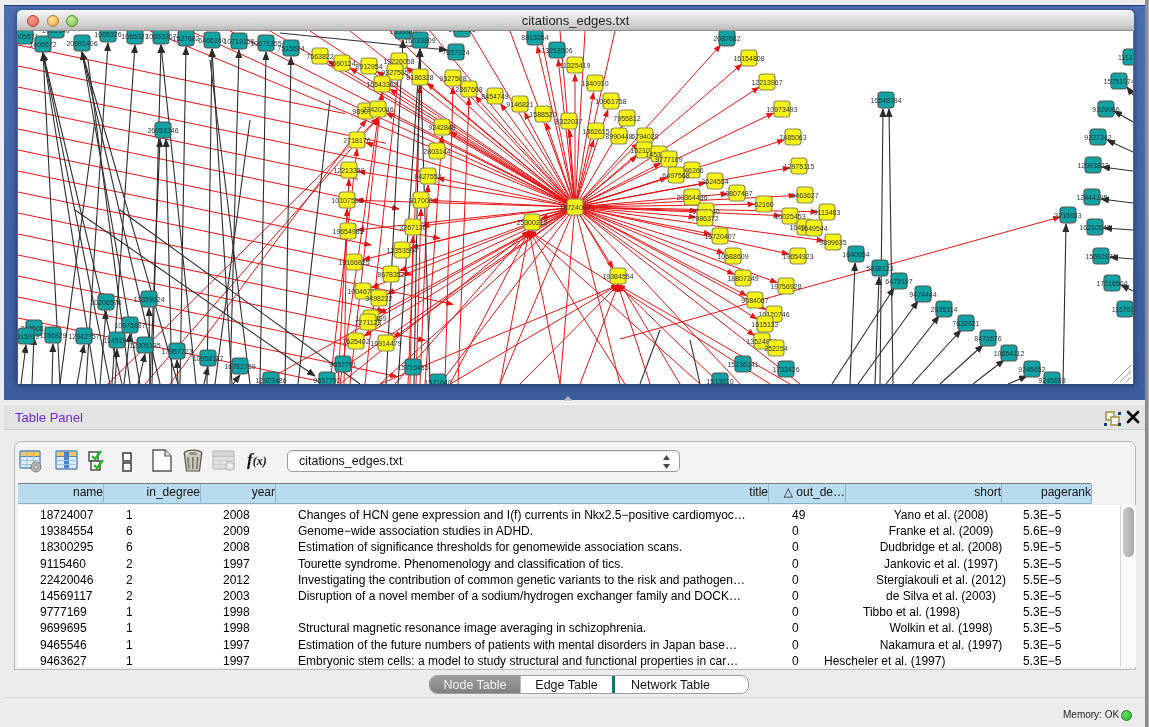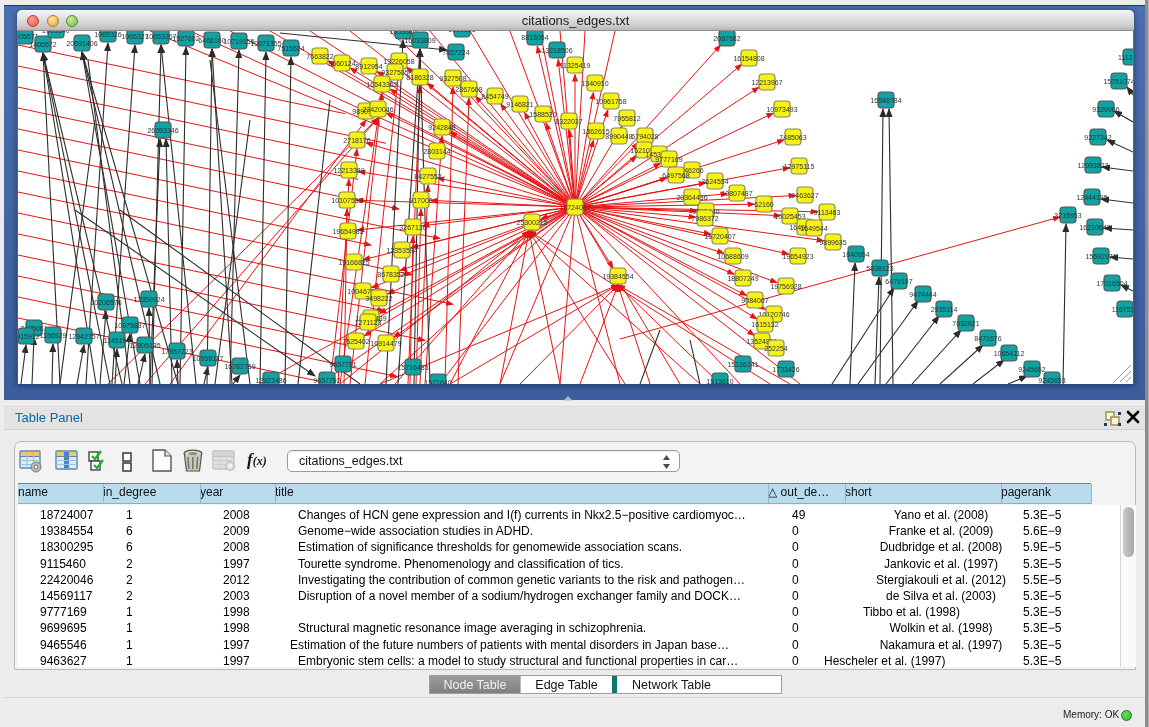--- a/index.html
+++ b/index.html
@@ -12,41 +12,41 @@
 #win{left:17px;top:10px;width:1117px;height:374px;border-radius:5px 5px 0 0;
  box-shadow:0 1px 6px rgba(0,0,0,.45)}
 #tbar{left:0;top:0;width:1117px;height:21px;border-radius:5px 5px 0 0;
  background:linear-gradient(#f6f6f6,#cfcfcf 75%,#b8b8b8);border-bottom:1px solid #8e8e8e}
 #title{width:100%;text-align:center;top:3px;font-size:13px;color:#222}
 .tl{top:5px;width:12px;height:12px;border-radius:50%}
 #graph{left:1px;top:21px;width:1115px;height:353px;background:#fff;overflow:hidden}
 
 #tpbar{left:4px;top:404px;width:1141px;height:26px;background:#e3e3e3;
  border-top:1px solid #f5f5f5;border-bottom:1px solid #cecece}
-#tptxt{left:11px;top:5px;font-size:13px;color:#0369a1}
+#tptxt{left:11px;top:5px;font-size:13px;color:#6d28d9}
 #panelbg{left:4px;top:430px;width:1141px;height:297px;background:#ececec}
 #well{left:14px;top:441px;width:1122px;height:229px;background:#f3f3f3;
  border:1px solid #b9b9b9;border-radius:7px 7px 0 0}
 
 #combo{left:287px;top:450px;width:393px;height:22px;background:#fff;
  border:1px solid #9b9b9b;border-radius:5px;box-shadow:inset 0 1px 1px rgba(0,0,0,.08)}
 #combo span{position:absolute;left:11px;top:3px;font-size:12.5px;color:#111}
 
 #thead{left:18px;top:483px;width:1073px;height:21px;background:#b9dbee;
  border-top:1px solid #7d7d7d;border-bottom:1px solid #8ab0c6}
-.hc{position:absolute;top:485px;font-size:12px;color:#111;text-align:left;height:19px}
+.hc{position:absolute;top:485px;font-size:12px;color:#111;text-align:right;height:19px}
 .hsep{position:absolute;top:484px;width:1px;height:20px;background:#8fb6cc}
 #tbody{left:18px;top:505px;width:1102px;height:162px;background:#fff}
 .trow{position:absolute;left:0;top:0;width:1149px;height:16px;font-size:12px;color:#000}
 .trow span{position:absolute;top:1px;white-space:nowrap}
 #vscroll{left:1120px;top:505px;width:16px;height:162px;background:#fafafa;border-left:1px solid #d5d5d5}
 #vthumb{left:1122.5px;top:507px;width:11px;height:50px;background:linear-gradient(90deg,#c9c9c9,#a8a8a8);border-radius:6px}
 
-#tabs{left:429px;top:675px;width:353px;height:19px;border:1px solid #9e9e9e;
- border-radius:0;background:#fff;overflow:hidden}
+#tabs{left:429px;top:675px;width:320px;height:19px;border:1px solid #9e9e9e;
+ border-radius:8px;background:#fff;overflow:hidden}
 .tseg{position:absolute;top:0;height:19px;font-size:12.5px;text-align:center;padding-top:2px}
 
 #sline{left:4px;top:697px;width:1141px;height:1px;background:#d8d8d8}
 #mem{left:1063px;top:709px;font-size:10px;color:#222}
 #memdot{left:1121px;top:710px;width:11px;height:11px;border-radius:50%;
  background:radial-gradient(circle at 35% 30%,#63dd63,#2eb82e);border:1px solid #2a6e2a}
 
 </style></head><body>
 <div class="abs" id="desk"></div>
 <div class="abs" id="rstrip"></div>
@@ -720,39 +720,39 @@
       <span style="left:205px">1998</span>
       <span style="left:280px">Structural magnetic resonance image averaging in schizophrenia.</span>
       <span style="left:774px">0</span>
       <span style="left:845px;width:156px;text-align:center">Wolkin et al. (1998)</span>
       <span style="left:1005px">5.3E−5</span>
     </div>
     <div class="trow" style="top:131.6px">
       <span style="left:22px">9465546</span>
       <span style="left:108px">1</span>
       <span style="left:205px">1997</span>
-      <span style="left:272px">Estimation of the future numbers of patients with mental disorders in Japan base…</span>
+      <span style="left:280px">Estimation of the future numbers of patients with mental disorders in Japan base…</span>
       <span style="left:774px">0</span>
       <span style="left:845px;width:156px;text-align:center">Nakamura et al. (1997)</span>
       <span style="left:1005px">5.3E−5</span>
     </div>
     <div class="trow" style="top:147.8px">
       <span style="left:22px">9463627</span>
       <span style="left:108px">1</span>
       <span style="left:205px">1997</span>
       <span style="left:280px">Embryonic stem cells: a model to study structural and functional properties in car…</span>
       <span style="left:774px">0</span>
       <span style="left:806px;width:156px;">Hescheler et al. (1997)</span>
       <span style="left:1005px">5.3E−5</span>
     </div>
   </div>
 <div class="abs" id="vscroll"></div>
 <div class="abs" id="vthumb"></div>
 
 <div class="abs" id="tabs">
   <div class="tseg" style="left:0;width:90px;background:linear-gradient(#9d9d9d,#7c7c7c);color:#f2f2f2">Node Table</div>
   <div class="tseg" style="left:90px;width:92px;color:#111;border-left:1px solid #b9b9b9">Edge Table</div>
-  <div class="tseg" style="left:182px;width:114px;color:#111;border-left:5px solid #0f766e">Network Table</div>
+  <div class="tseg" style="left:182px;width:114px;color:#111;border-left:3px solid #0f766e">Network Table</div>
 </div>
 
 <div class="abs" id="sline"></div>
 <div class="abs" id="mem">Memory: OK</div>
 <div class="abs" id="memdot"></div>
 
 </body></html>

